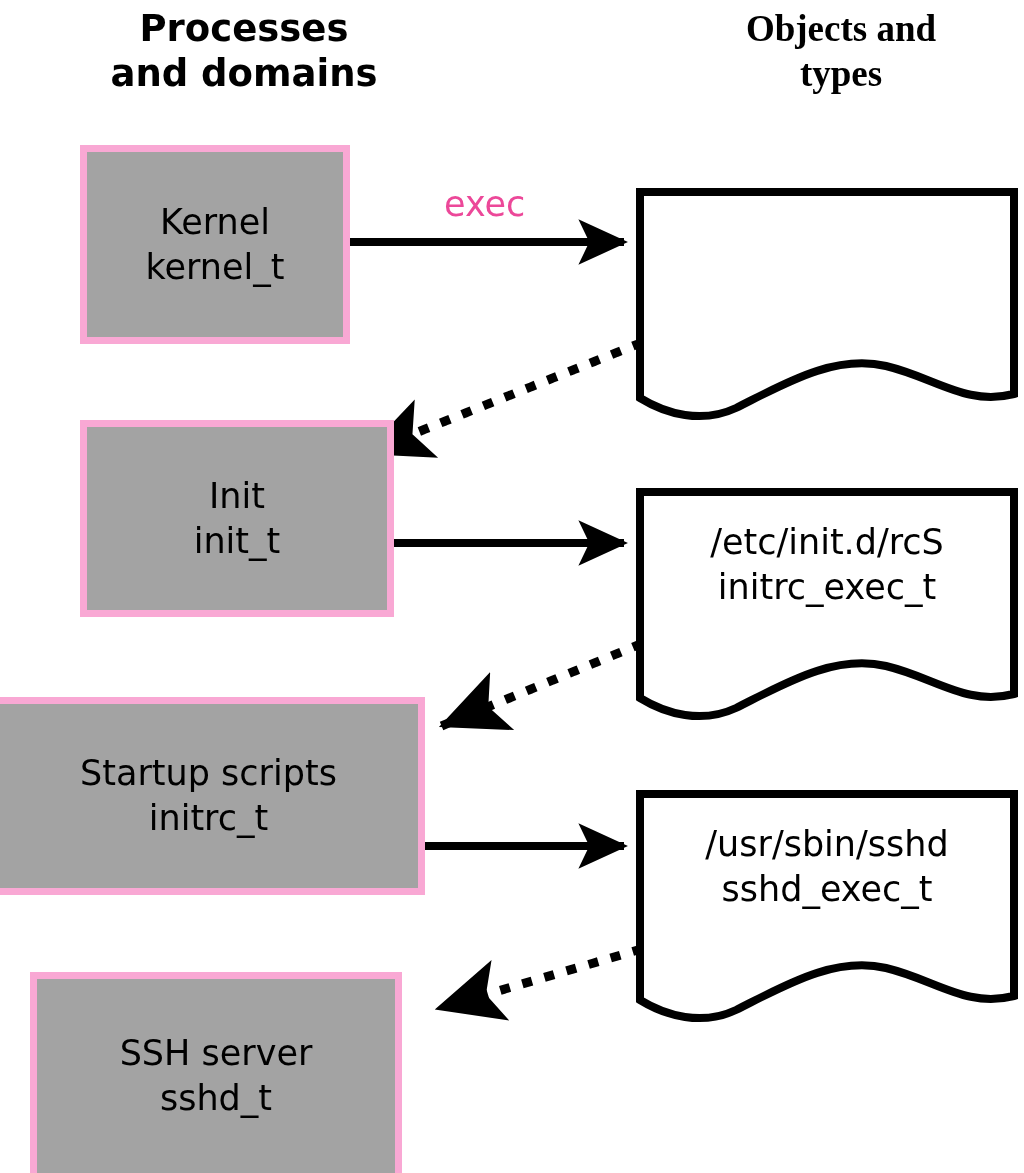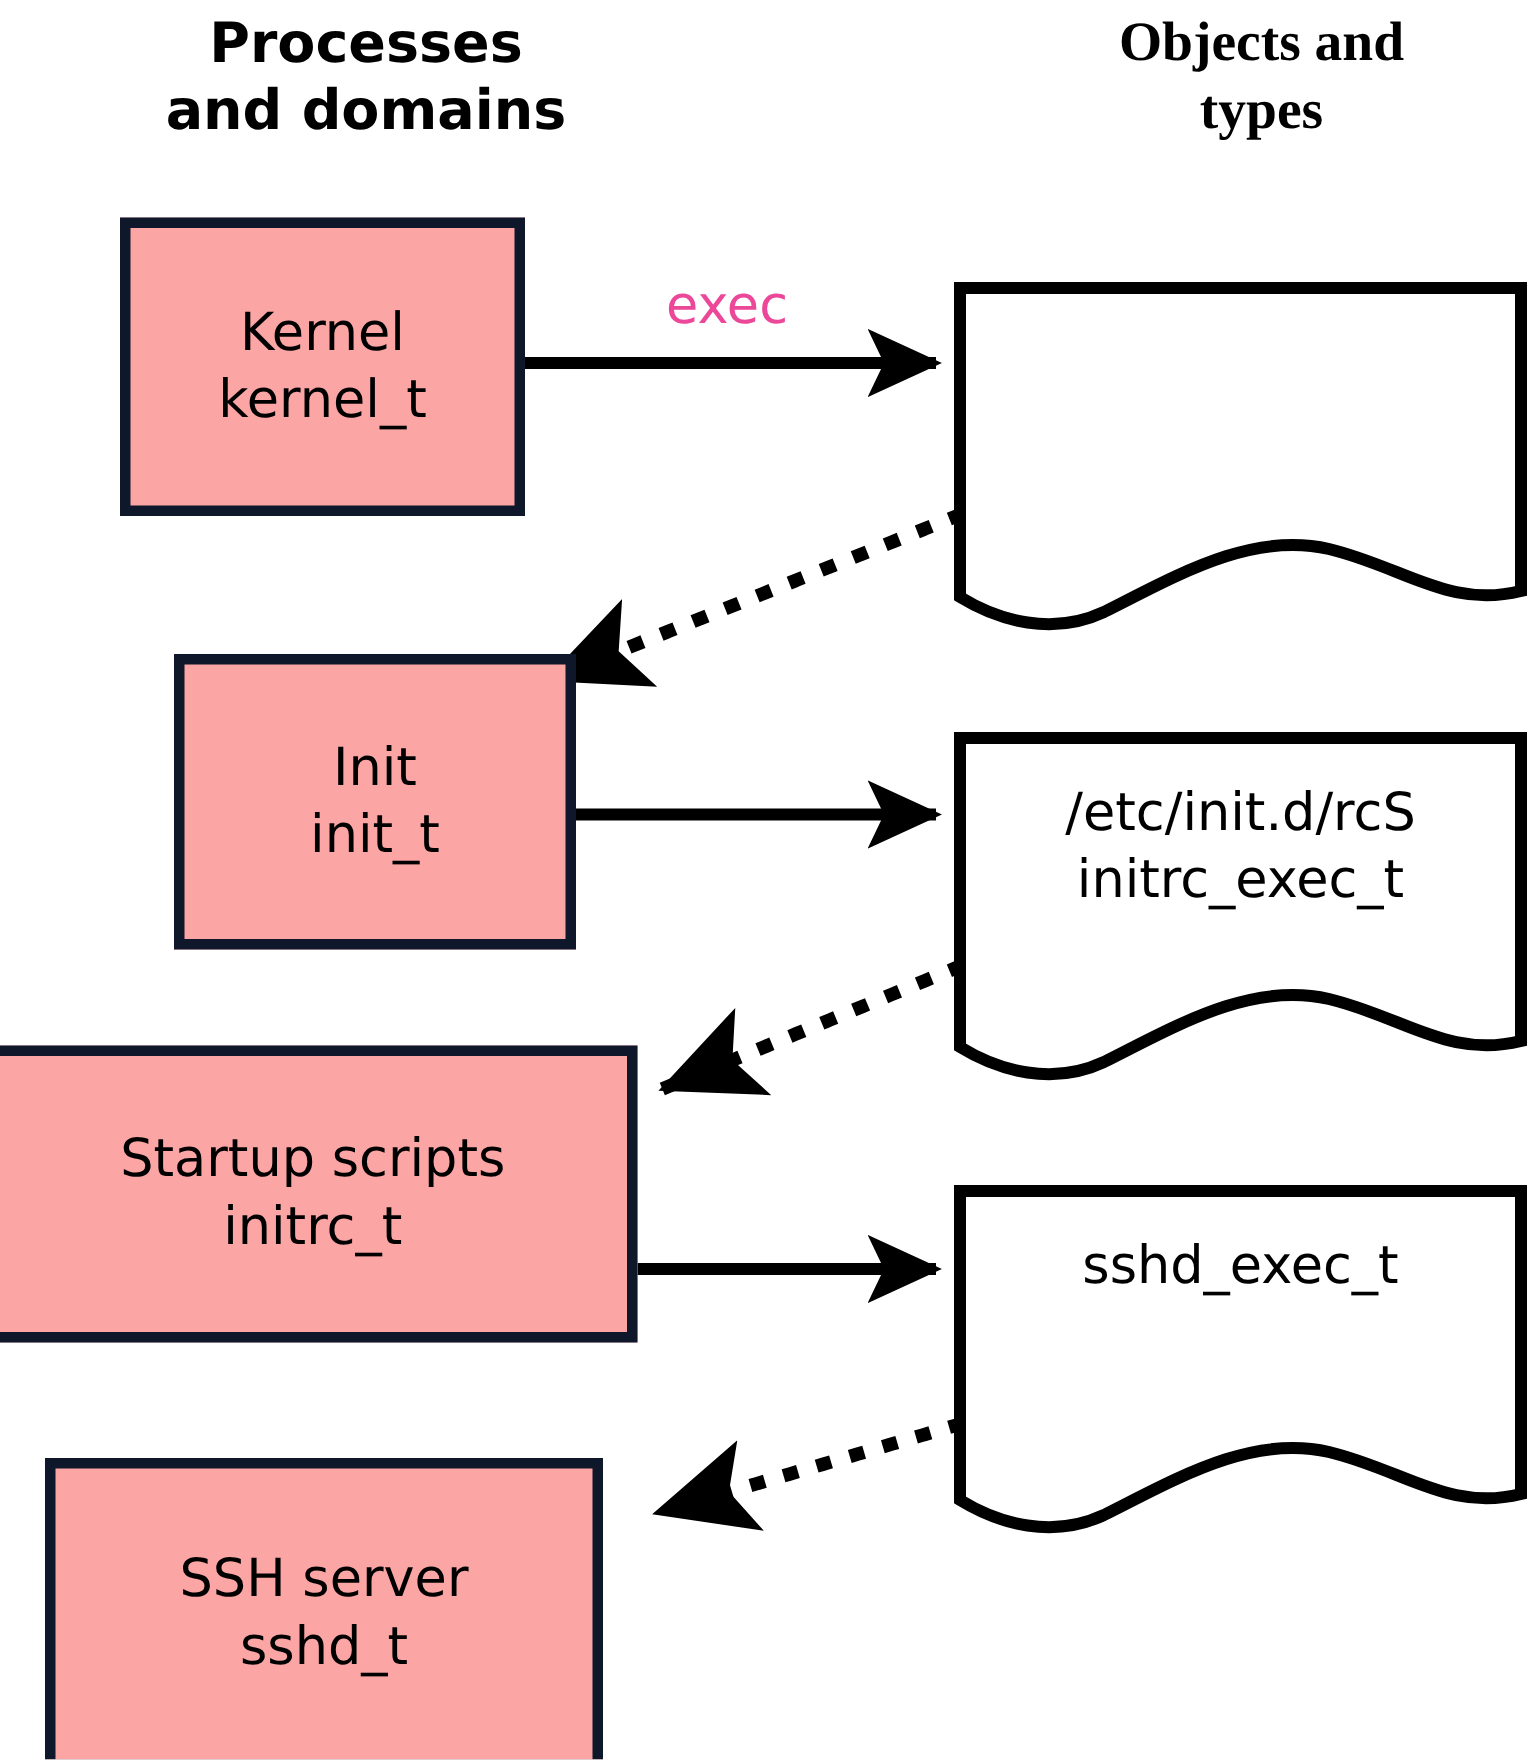--- a/index.html
+++ b/index.html
@@ -36,22 +36,22 @@
   #heading-objects {
     left: 600px;
     top: 6px;
     width: 424px;
     font-family: Liberation Serif, serif;
   }
   
   .proc-box {
     position: absolute;
     box-sizing: border-box;
-    border: 7px solid #0f172a;
-    background: #fca5a5;
+    border: 7px solid #f9a8d4;
+    background: #a3a3a3;
     display: flex;
     flex-direction: column;
     align-items: center;
     justify-content: center;
     text-align: center;
   }
   .proc-box .line {
     font-size: 35px;
     line-height: 1.28;
     white-space: nowrap;
@@ -146,21 +146,21 @@
     </g>
   </svg>
 
   <div class="edge-label" id="label-exec" style="left:444px; top:187px;">exec</div>
 
   <div class="proc-box" id="box-kernel" style="left:80px; top:145px; width:270px; height:199px;">
     <div class="line">Kernel</div>
     <div class="line">kernel_t</div>
   </div>
 
-  <div class="proc-box" id="box-init" style="left:80px; top:436px; width:268px; height:197px;margin-left:36px;">
+  <div class="proc-box" id="box-init" style="left:80px; top:420px; width:314px; height:197px;">
     <div class="line">Init</div>
     <div class="line">init_t</div>
   </div>
 
   <div class="proc-box" id="box-initrc" style="left:-8px; top:697px; width:433px; height:198px;">
     <div class="line">Startup scripts</div>
     <div class="line">initrc_t</div>
   </div>
 
   <div class="proc-box" id="box-sshd" style="left:30px; top:972px; width:372px; height:208px;">
@@ -187,17 +187,18 @@
       <div class="line">initrc_exec_t</div>
     </div>
   </div>
 
   <div class="doc-shape" id="doc-sshd-exec" style="left:636px; top:790px; width:382px; height:244px;">
     <svg width="382" height="244" viewBox="0 0 382 244">
       <path d="M 4 4 L 378 4 L 378 206 C 330 218 300 190 250 178
                C 198 166 148 196 100 220 C 66 236 30 226 4 210 Z" fill="#ffffff" stroke="#000000" stroke-width="8" stroke-linejoin="miter" stroke-linecap="butt"></path>
     </svg>
     <div class="doc-text" style="top:32px;">
+      <div class="line">/usr/sbin/sshd</div>
       <div class="line">sshd_exec_t</div>
     </div>
   </div>
 
 </div>
 
 </body></html>

